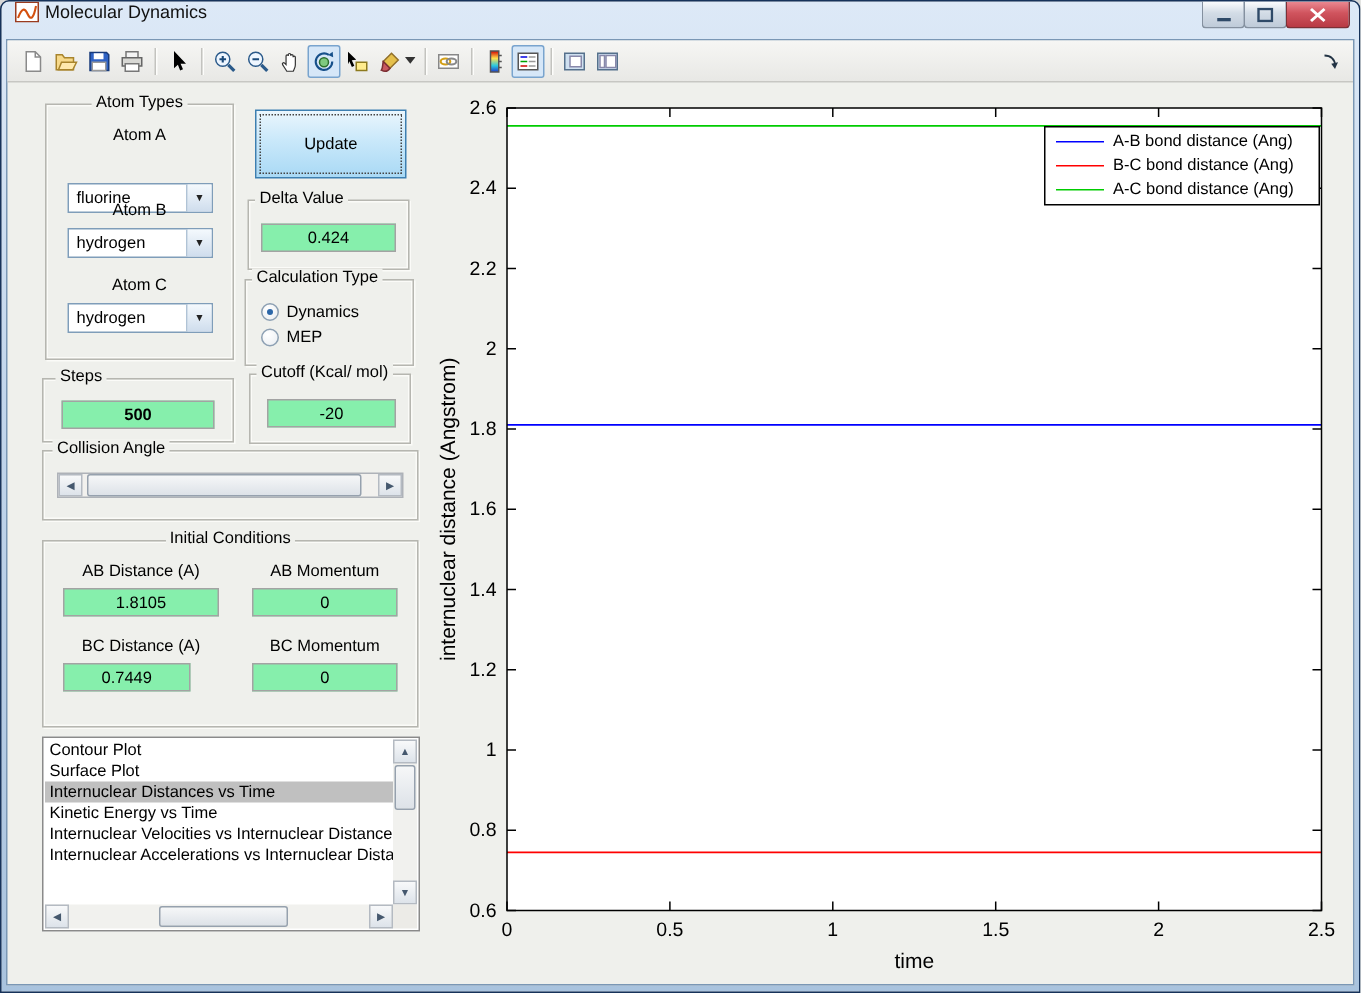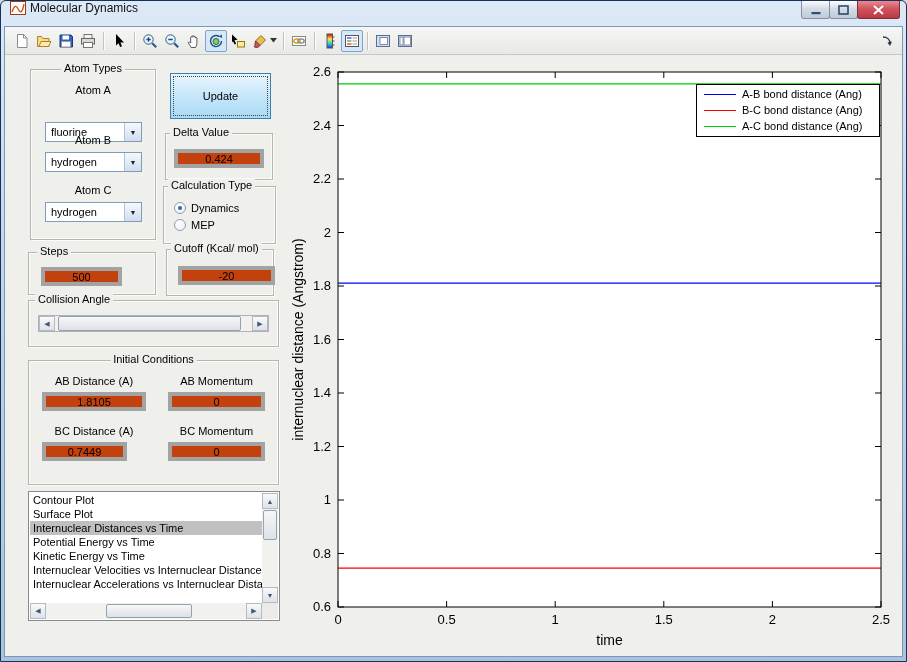--- a/index.html
+++ b/index.html
@@ -20,21 +20,21 @@
   .content { position:relative; height:601px; overflow:hidden; }
   .tb-btn { width:22px; height:22px; display:flex; align-items:center; justify-content:center; border:1px solid transparent; border-radius:2px; }
   .tb-btn.active { background:#d6e7f8; border:1px solid #79a4ce; }
   .tb-btn.wide { width:30px; gap:2px; }
   .tb-sep { width:1px; height:18px; background:#c3c3bf; box-shadow:1px 0 0 #fdfdfb; margin:0 4px; }
   .tb-dock { margin-left:auto; width:18px; height:18px; display:flex; align-items:center; justify-content:center; }
   .group { position:absolute; border:1px solid #b6b6b0; box-shadow:inset 0 0 0 1px #fbfbf8, 1px 1px 0 #fbfbf8; }
   .gtitle { position:absolute; top:-8px; left:6px; background:#eff0ec; padding:0 3px; font-size:11px; white-space:nowrap; }
   .gtitle.center { left:50%; transform:translateX(-50%); }
   .lbl { position:absolute; font-size:11px; text-align:center; white-space:nowrap; }
-  .field { position:absolute; height:19px; background:#c2410c; border:4px solid #a3a3a3; font-size:11px;
+  .field { position:absolute; height:19px; background:#86efac; border:1px solid #a3a3a3; font-size:11px;
            text-align:center; font-family:inherit; color:#000; }
   .combo { position:absolute; height:20px; background:#fff; border:1px solid #7f9db9; }
   .combo .txt { position:absolute; left:5px; top:3px; font-size:11px; }
   .combo .btn { position:absolute; right:0; top:0; bottom:0; width:17px; display:flex; align-items:center; justify-content:center;
                 font-size:7px; color:#222; background:linear-gradient(#f4f9fd,#cfdded); border-left:1px solid #b0c3d6; }
   .update-btn { position:absolute; left:165px; top:18px; width:101px; height:46px; font-size:11px; font-family:inherit;
                 color:#000; background:linear-gradient(#eaf6fd,#c9e8fa 45%,#a9d9f5); border:1px solid #3c7fb1;
                 outline:1px dotted #444; outline-offset:-4px; }
   .radio-container { position:absolute; left:10px; top:12px; }
   .radio-row { display:flex; align-items:center; gap:5px; height:17px; font-size:11px; }
@@ -269,26 +269,26 @@
             </div>
             <div class="radio-row">
               <span class="radio"></span>
               <span>MEP</span>
             </div>
           </div>
       </div>
 
       <div class="group" style="left:23px;top:197px;width:128px;height:43px;">
         <span class="gtitle" style="left:8px;">Steps</span>
-        <input class="field" style="left: 12px; top: 14px; width: 81px;" value="500">
+        <input class="field" style="left: 12px; top: 14px; width: 102px; font-weight: bold;" value="500">
       </div>
 
       <div class="group" style="left:161px;top:194px;width:108px;height:47px;">
         <span class="gtitle" style="left:4px;">Cutoff (Kcal/ mol)</span>
-        <input class="field" style="left: 11px; top: 16px; width: 97px;" value="-20">
+        <input class="field" style="left: 11px; top: 16px; width: 86px;" value="-20">
       </div>
 
       <div class="group" style="left:23px;top:245px;width:251px;height:47px;">
         <span class="gtitle" style="left:6px;">Collision Angle</span>
         <div class="slider" style="left:9px;top:14px;width:231px;height:17px;">
           <span class="sb-btn" style="left:0;">◀</span>
           <span class="sb-thumb" style="left:19px;width:183px;"></span>
           <span class="sb-btn" style="right:0;">▶</span>
         </div>
       </div>
@@ -303,21 +303,20 @@
         <span class="lbl" style="left:135px;top:64px;width:105px;">BC Momentum</span>
         <input class="field" style="left: 13px; top: 81px; width: 85px;" value="0.7449">
         <input class="field" style="left: 139px; top: 81px; width: 97px;" value="0">
       </div>
 
       <div class="listbox" style="left:23px;top:436px;width:252px;height:130px;">
         <div class="list-items" id="listbox-items">
             <div class="list-item">Contour Plot</div>
             <div class="list-item">Surface Plot</div>
             <div class="list-item selected">Internuclear Distances vs Time</div>
-            <div class="list-item">Potential Energy vs Time</div>
             <div class="list-item">Kinetic Energy vs Time</div>
             <div class="list-item">Internuclear Velocities vs Internuclear Distance</div>
             <div class="list-item">Internuclear Accelerations vs Internuclear Distance</div>
           </div>
         <div class="vscroll">
           <span class="sb-btn" style="top:0;">▲</span>
           <span class="sb-thumb"></span>
           <span class="sb-btn" style="bottom:0;">▼</span>
         </div>
         <div class="hscroll">

